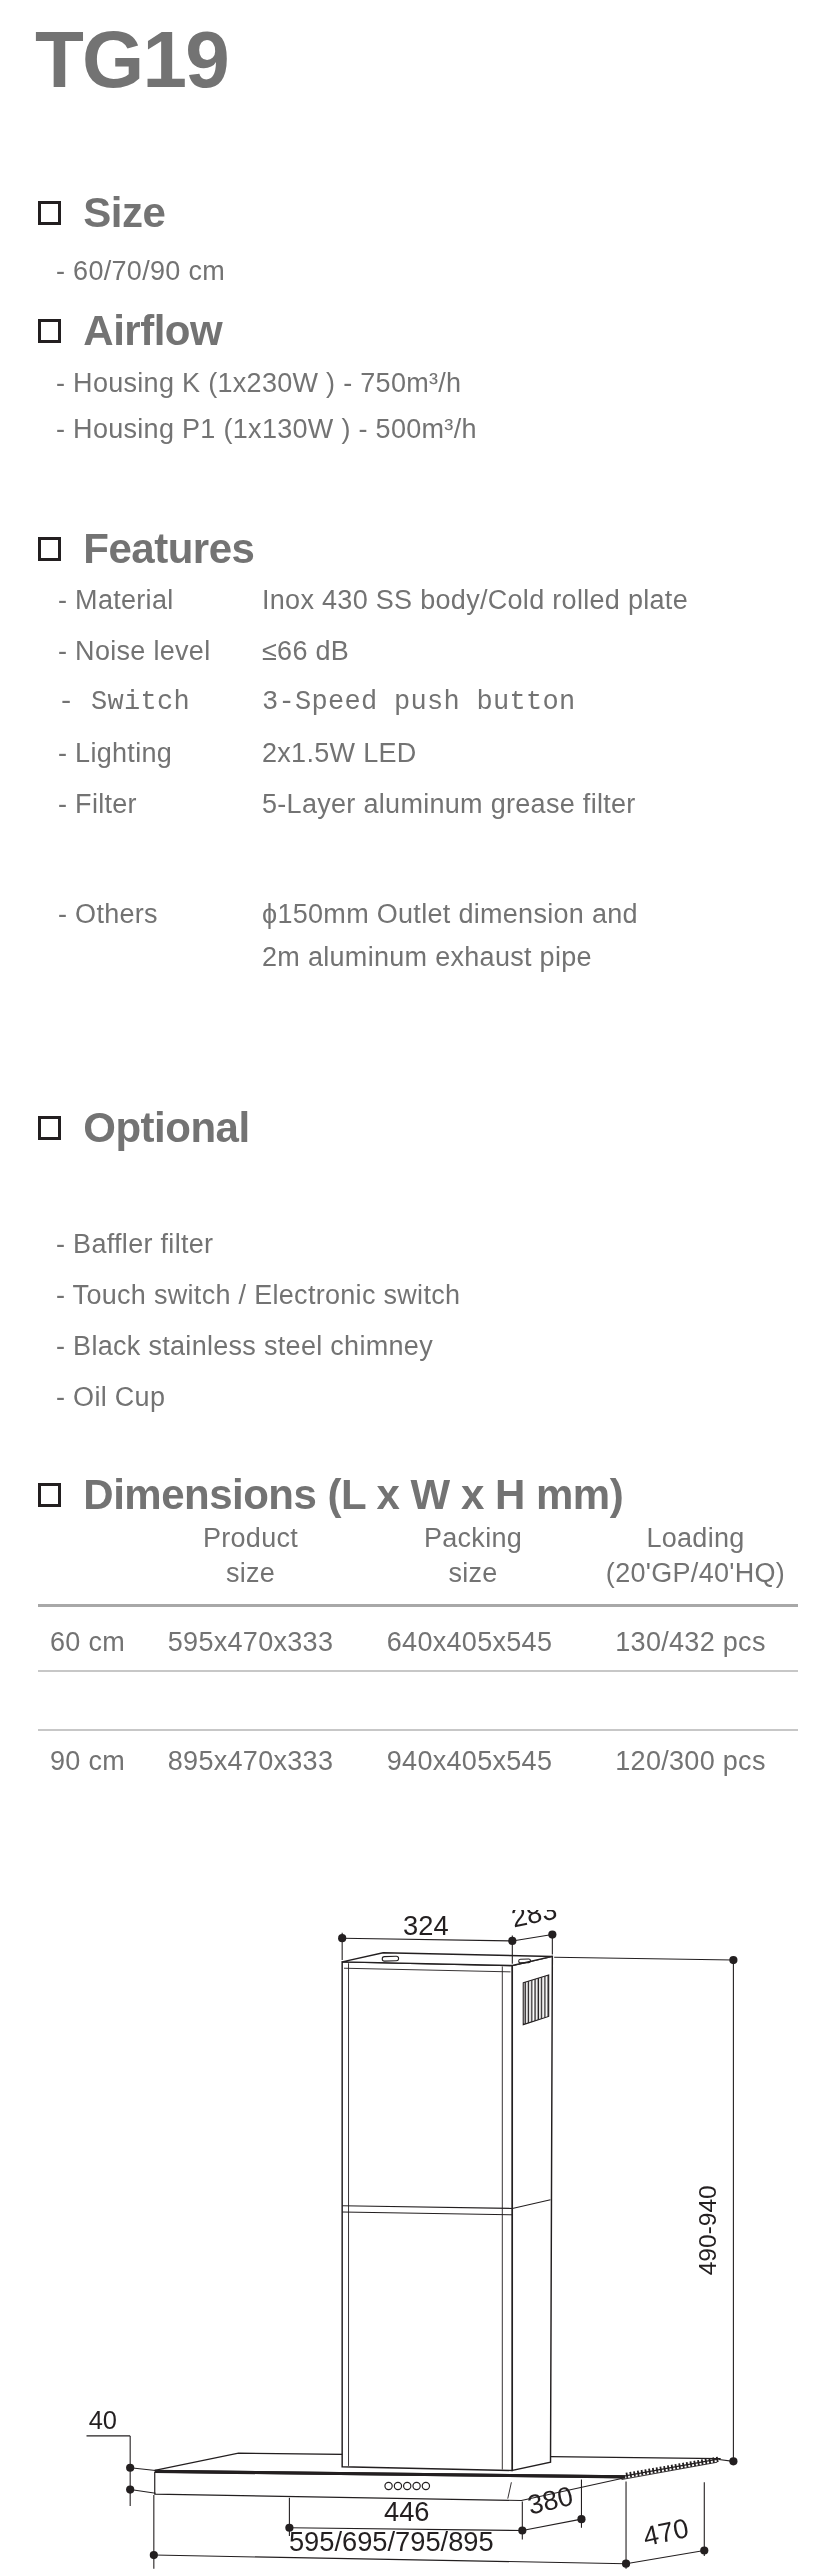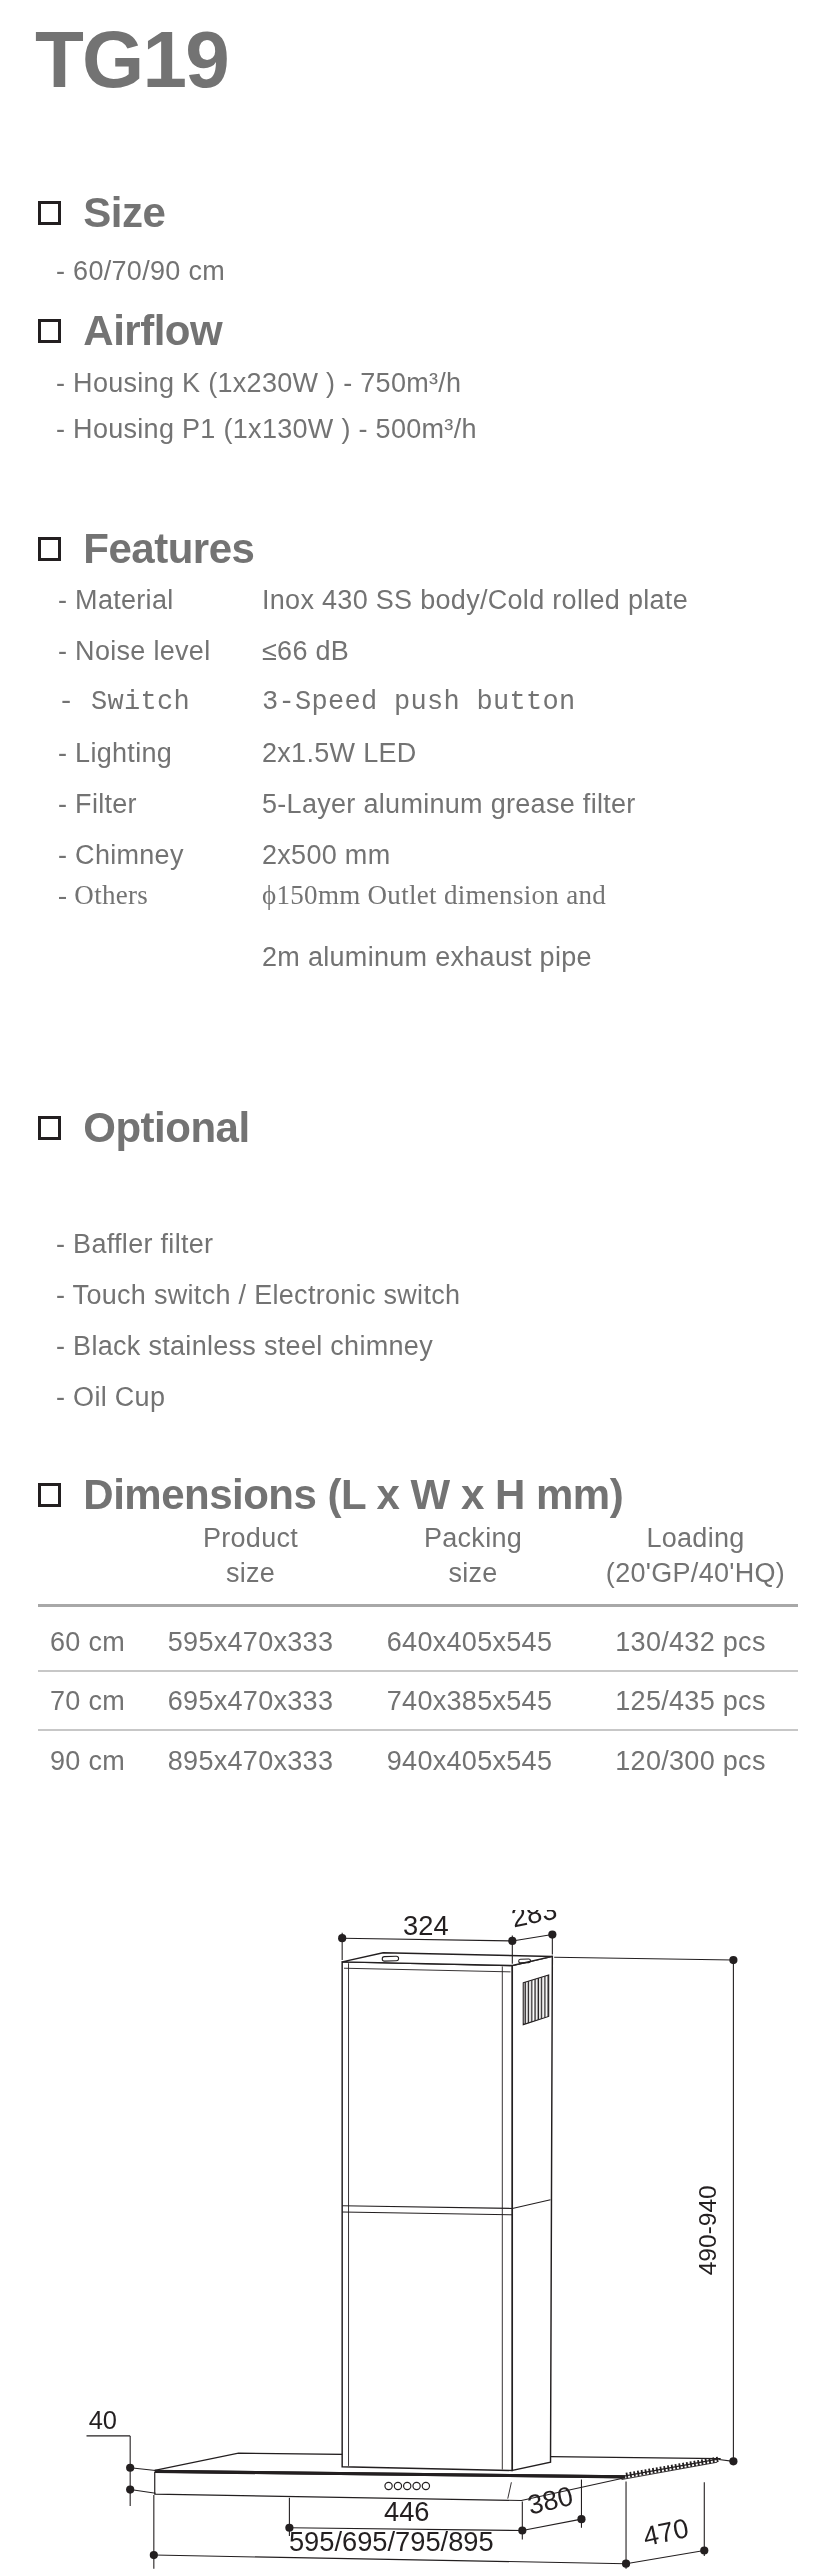--- a/index.html
+++ b/index.html
@@ -55,24 +55,21 @@
   </div>
   <div class="frow body-text" style="top:686px;font-family:Liberation Mono, monospace;">
     <span class="flabel">- Switch</span><span>3-Speed push button</span>
   </div>
   <div class="frow body-text" style="top:737px;">
     <span class="flabel">- Lighting</span><span>2x1.5W LED</span>
   </div>
   <div class="frow body-text" style="top:788px;">
     <span class="flabel">- Filter</span><span>5-Layer aluminum grease filter</span>
   </div>
-  <div class="frow body-text" style="top:839px;">
-    <span class="flabel">- Chimney</span><span>2x500 mm</span>
-  </div>
-  <div class="frow body-text" style="top:879px;font-family:Liberation Serif, serif;">
+  <div class="frow body-text" style="top:898px;">
     <span class="flabel">- Others</span><span>ϕ150mm Outlet dimension and</span>
   </div>
   <div class="abs body-text" style="left:262px;top:941px;">2m aluminum exhaust pipe</div>
 
   <div class="abs heading" style="left:38px;top:1108px;">
     <span class="sq"></span>
     <span class="h-text">Optional</span>
   </div>
   <div class="abs body-text" style="left:56px;top:1228px;">- Baffler filter</div>
   <div class="abs body-text" style="left:56px;top:1279px;">- Touch switch / Electronic switch</div>
@@ -99,26 +96,20 @@
 
   <div class="sep sep-heavy" style="top:1604px;"></div>
 
   <div class="trow" style="top:1625px;">
     <span class="c0">60 cm</span>
     <span class="c">595x470x333</span>
     <span class="c">640x405x545</span>
     <span class="c">130/432 pcs</span>
   </div>
   <div class="sep sep-light" style="top:1670px;"></div>
-  <div class="trow" style="top:1684px;">
-    <span class="c0">70 cm</span>
-    <span class="c">695x470x333</span>
-    <span class="c">740x385x545</span>
-    <span class="c">125/435 pcs</span>
-  </div>
   <div class="sep sep-light" style="top:1729px;"></div>
   <div class="trow" style="top:1744px;">
     <span class="c0">90 cm</span>
     <span class="c">895x470x333</span>
     <span class="c">940x405x545</span>
     <span class="c">120/300 pcs</span>
   </div>
 
   <svg class="abs" style="left:0;top:1910px;" width="829" height="666" viewBox="0 0 911 732">
     <defs>

